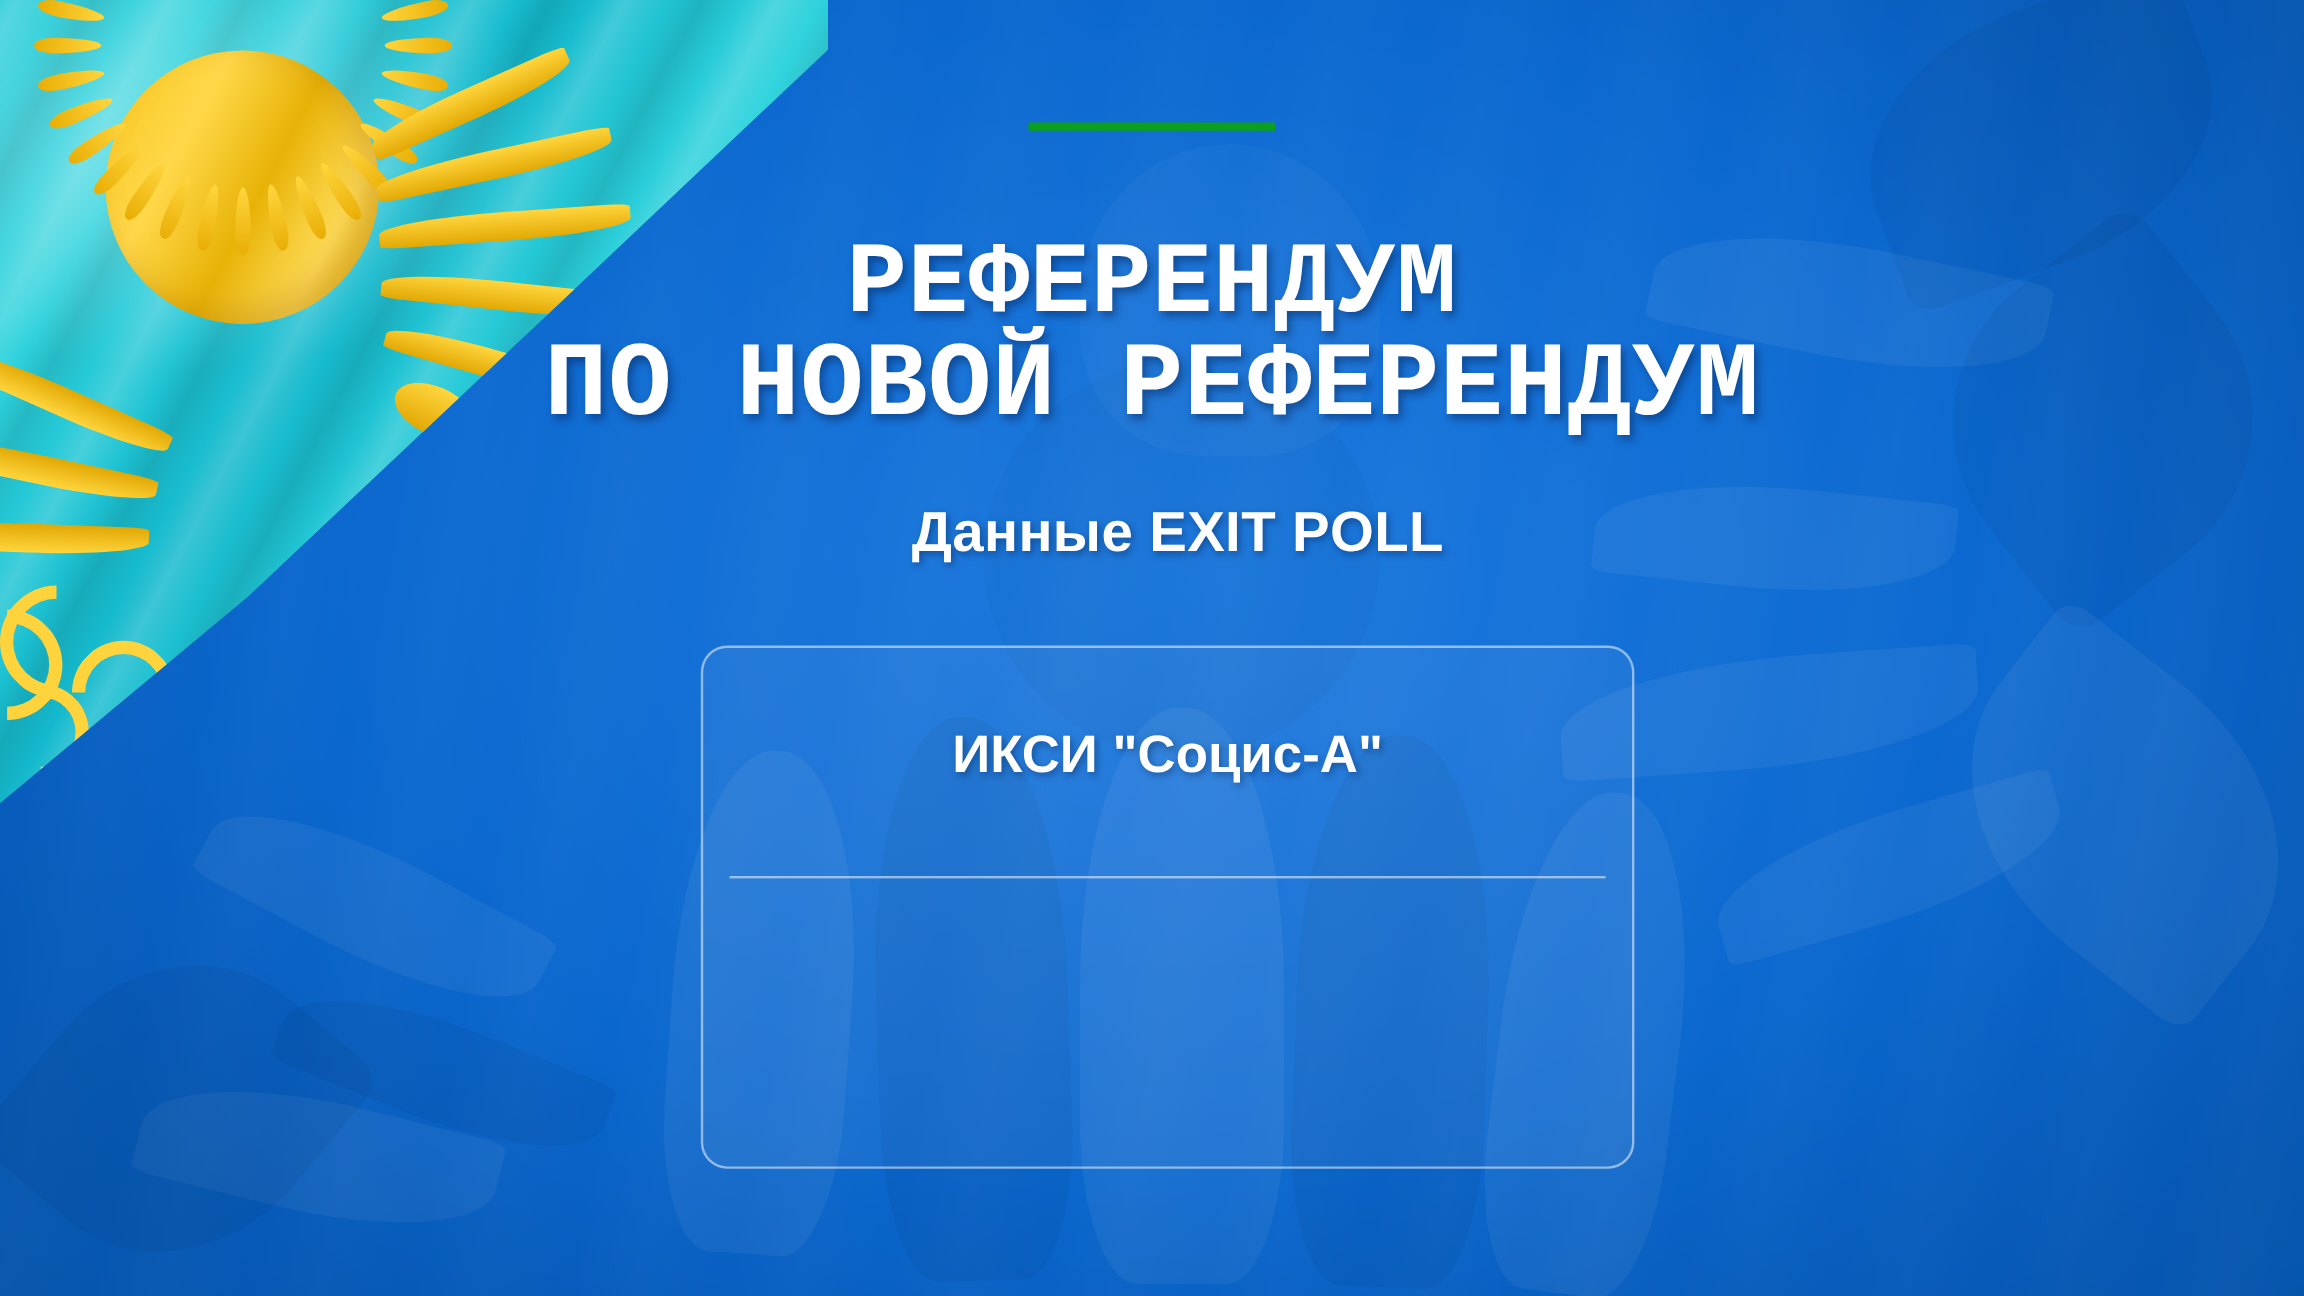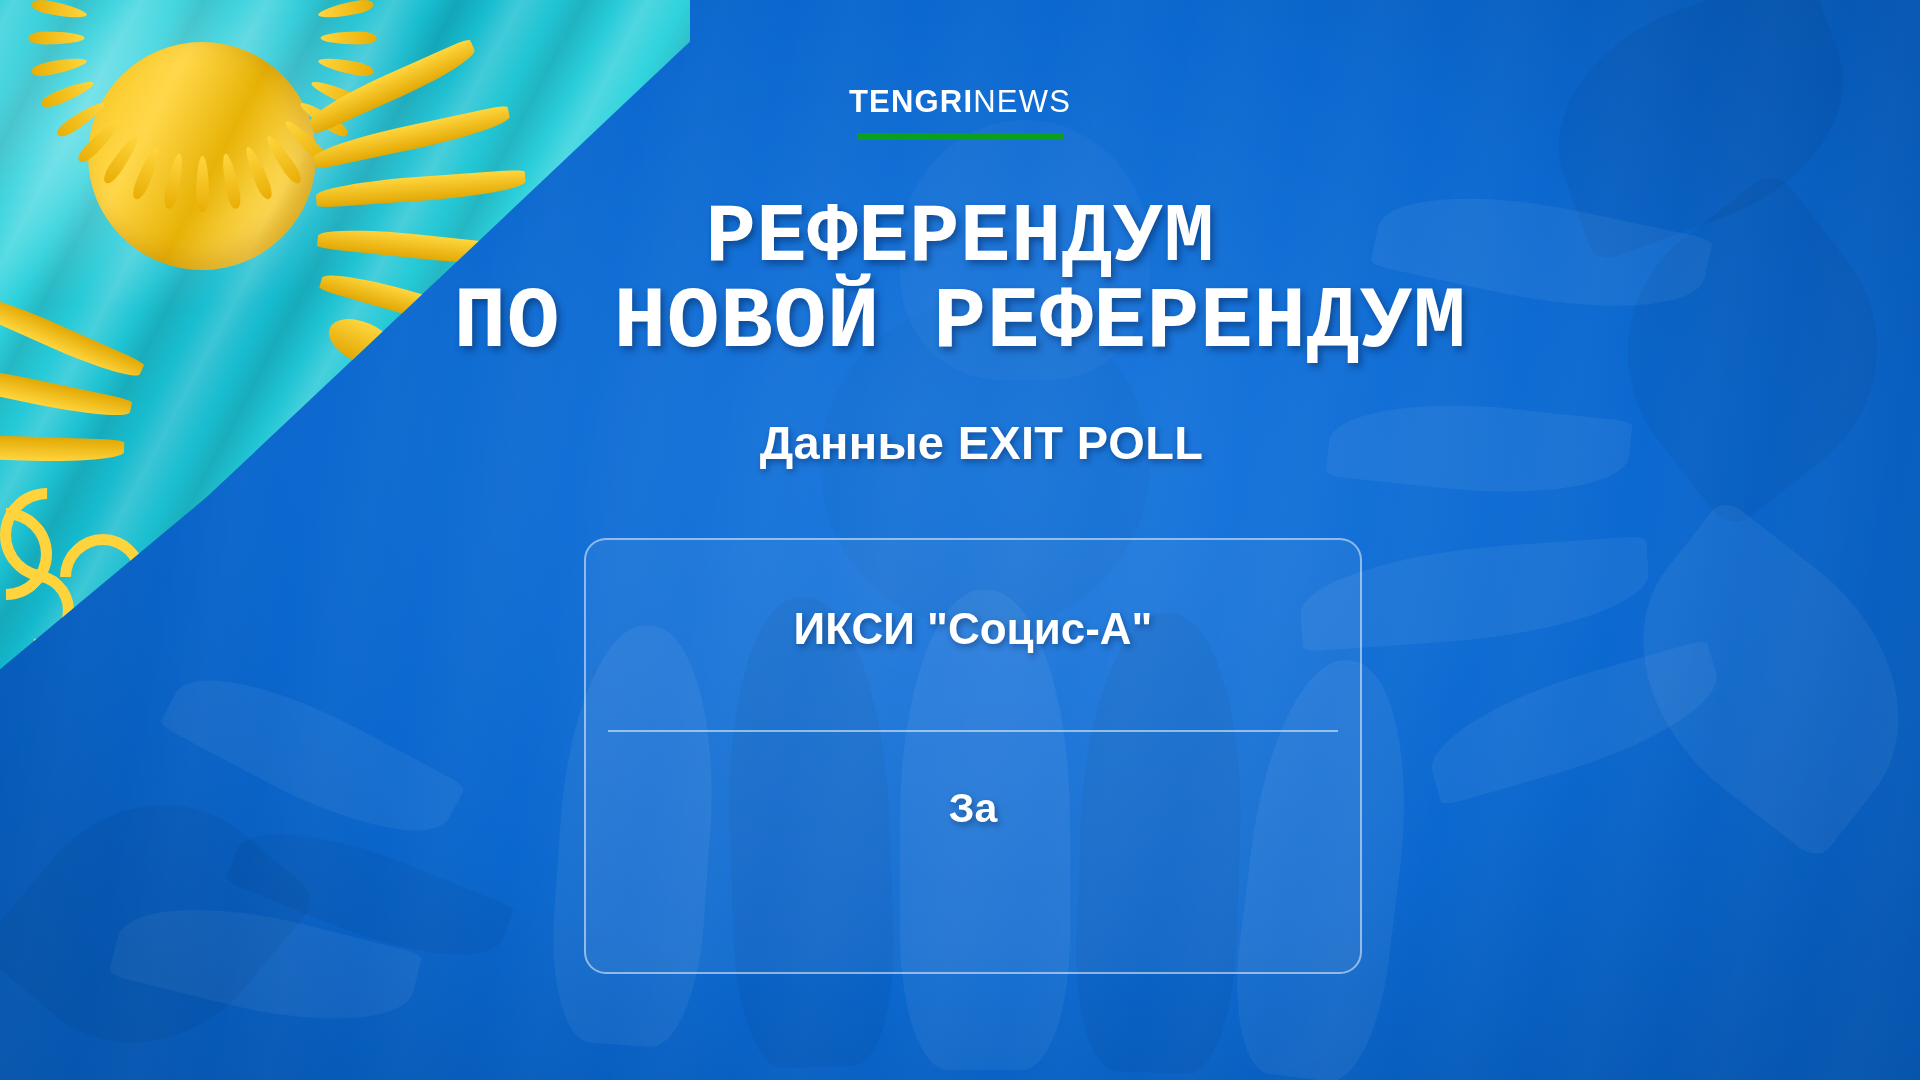--- a/index.html
+++ b/index.html
@@ -311,30 +311,28 @@
       <div class="orn-piece" style="left:10px;top:10px;width:72px;height:72px;border-color:#ffd33c transparent transparent #ffd33c;transform:rotate(-45deg);"></div>
       <div class="orn-piece" style="left:70px;top:56px;width:64px;height:64px;border-color:#ffd33c #ffd33c transparent transparent;transform:rotate(-45deg);"></div>
       <div class="orn-piece" style="left:120px;top:104px;width:70px;height:70px;border-color:#ffd33c transparent transparent #ffd33c;transform:rotate(-45deg);"></div>
       <div class="orn-piece" style="left:4px;top:92px;width:58px;height:58px;border-color:transparent #ffd33c #ffd33c transparent;transform:rotate(-45deg);"></div>
       <div class="orn-piece" style="left:56px;top:140px;width:56px;height:56px;border-color:#ffd33c transparent transparent #ffd33c;transform:rotate(-30deg);"></div>
       <div class="orn-piece" style="left:-30px;top:30px;width:70px;height:70px;border-color:transparent #ffd33c #ffd33c transparent;transform:rotate(-45deg);"></div>
     </div>
   </div>
 
   <div class="logo">
-    <div class="logo-text"><span class="b">TENGRI</span><span class="l">NEWS</span></div>
     <div class="logo-bar"></div>
   </div>
 
   <div class="headline">
     <span class="l1">РЕФЕРЕНДУМ</span>
     <span class="l2">ПО НОВОЙ РЕФЕРЕНДУМ</span>
   </div>
 
   <div class="subtitle">Данные EXIT POLL</div>
 
   <div class="card">
     <div class="card-org">ИКСИ "Социс-А"</div>
     <div class="card-div"></div>
-    <div class="card-label">За</div>
   </div>
 
 </div>
 
 </body></html>

